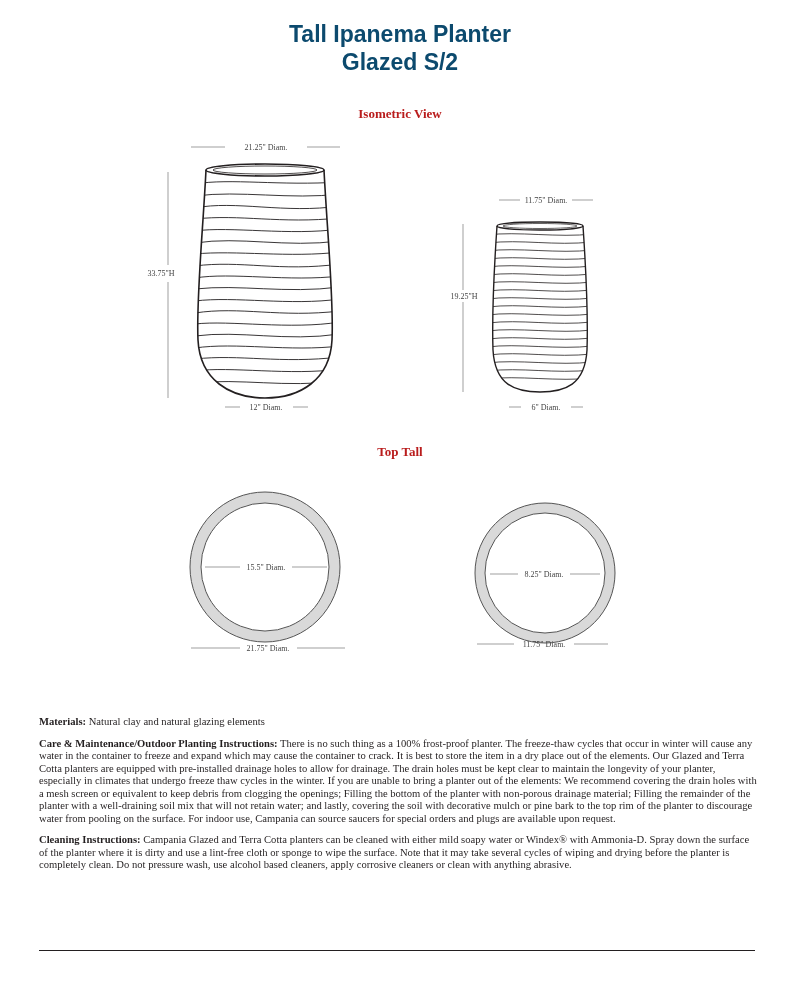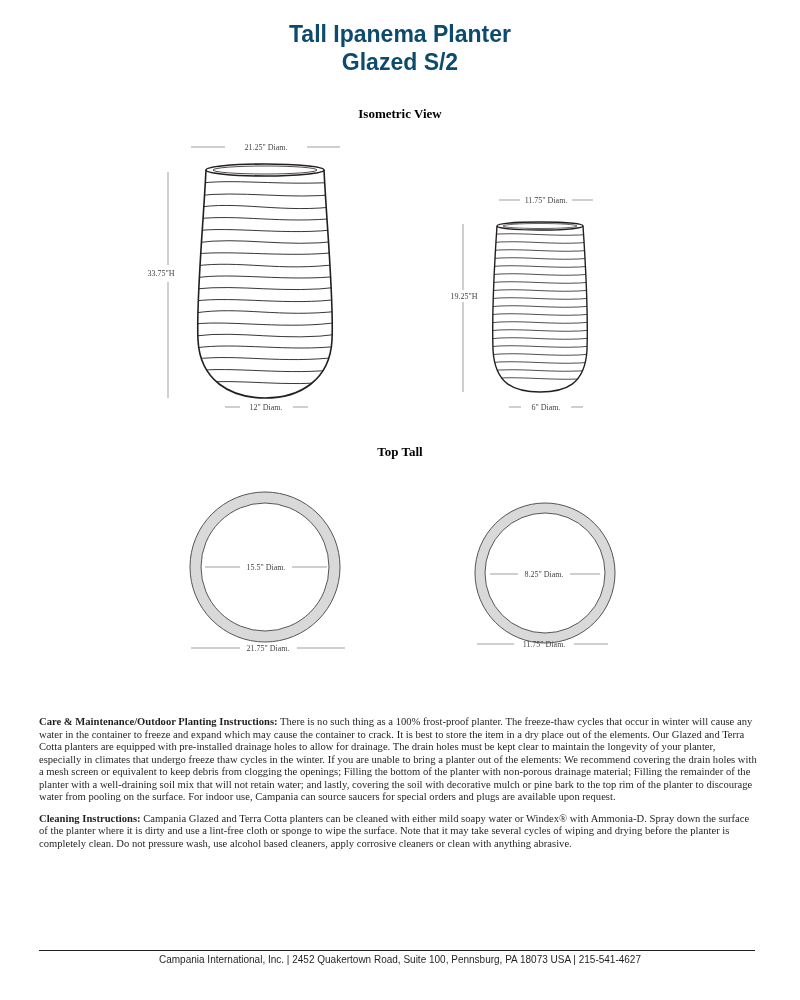--- a/index.html
+++ b/index.html
@@ -1,18 +1,18 @@
 <!DOCTYPE html>
 <html><head>
 <meta charset="utf-8">
 <style>
   html, body { margin: 0; padding: 0; background: #ffffff; }
   body { width: 800px; height: 1000px; position: relative; overflow: hidden; font-family: "Liberation Serif", serif; color: #231f20; }
   .title { position: absolute; left: 0; width: 800px; text-align: center; font-family: "Liberation Sans", sans-serif; font-weight: bold; font-size: 23px; line-height: 28px; color: #0c4a6e; }
-  .section-head { position: absolute; left: 0; width: 800px; text-align: center; font-family: "Liberation Serif", serif; font-weight: bold; font-size: 13px; color: #000000; }
+  .section-head { position: absolute; left: 0; width: 800px; text-align: center; font-family: "Liberation Serif", serif; font-weight: bold; font-size: 13px; color: #b91c1c; }
   svg.drawing { position: absolute; left: 0; top: 0; }
   .dim { font-family: "Liberation Serif", serif; font-size: 8px; fill: #444; }
   .body-text { position: absolute; left: 39px; width: 720px; font-family: "Liberation Serif", serif; font-size: 10.6px; line-height: 12.5px; color: #231f20; }
   .body-text p { margin: 0 0 9px 0; }
   .body-text b { font-weight: bold; }
   .footer-rule { position: absolute; left: 39px; width: 716px; top: 950px; height: 0; border-top: 1.5px solid #231f20; }
   .footer { position: absolute; left: 0; width: 800px; top: 953px; text-align: center; font-family: "Liberation Sans", sans-serif; font-size: 10px; line-height: 13px; color: #231f20; }
   .footer a { color: #2e3192; text-decoration: underline; }
 </style>
 </head>
@@ -130,20 +130,20 @@
     <line x1="490" y1="574" x2="518" y2="574" stroke="#777" stroke-width="0.7"></line>
     <line x1="570" y1="574" x2="600" y2="574" stroke="#777" stroke-width="0.7"></line>
     <text class="dim" x="544" y="577" text-anchor="middle">8.25" Diam.</text>
     <line x1="477" y1="644" x2="514" y2="644" stroke="#777" stroke-width="0.7"></line>
     <line x1="574" y1="644" x2="608" y2="644" stroke="#777" stroke-width="0.7"></line>
     <text class="dim" x="544" y="647" text-anchor="middle">11.75" Diam.</text>
   </g>
 </svg>
 
 <div class="body-text" style="top:716px;">
+  <p><b>Materials:</b><span> Natural clay and natural glazing elements</span></p>
   <p><b>Care &amp; Maintenance/Outdoor Planting Instructions:</b><span> There is no such thing as a 100% frost-proof planter. The freeze-thaw cycles that occur in winter will cause any water in the container to freeze and expand which may cause the container to crack. It is best to store the item in a dry place out of the elements. Our Glazed and Terra Cotta planters are equipped with pre-installed drainage holes to allow for drainage. The drain holes must be kept clear to maintain the longevity of your planter, especially in climates that undergo freeze thaw cycles in the winter. If you are unable to bring a planter out of the elements: We recommend covering the drain holes with a mesh screen or equivalent to keep debris from clogging the openings; Filling the bottom of the planter with non-porous drainage material; Filling the remainder of the planter with a well-draining soil mix that will not retain water; and lastly, covering the soil with decorative mulch or pine bark to the top rim of the planter to discourage water from pooling on the surface. For indoor use, Campania can source saucers for special orders and plugs are available upon request.</span></p>
   <p><b>Cleaning Instructions:</b><span> Campania Glazed and Terra Cotta planters can be cleaned with either mild soapy water or Windex® with Ammonia-D. Spray down the surface of the planter where it is dirty and use a lint-free cloth or sponge to wipe the surface. Note that it may take several cycles of wiping and drying before the planter is completely clean. Do not pressure wash, use alcohol based cleaners, apply corrosive cleaners or clean with anything abrasive.</span></p>
 </div>
 
 <div class="footer-rule"></div>
 <div class="footer">
-  <div>Campania International, Inc. | 2452 Quakertown Road, Suite 100, Pennsburg, PA 18073 USA | 215-541-4627</div>
 </div>
 
 </body></html>

